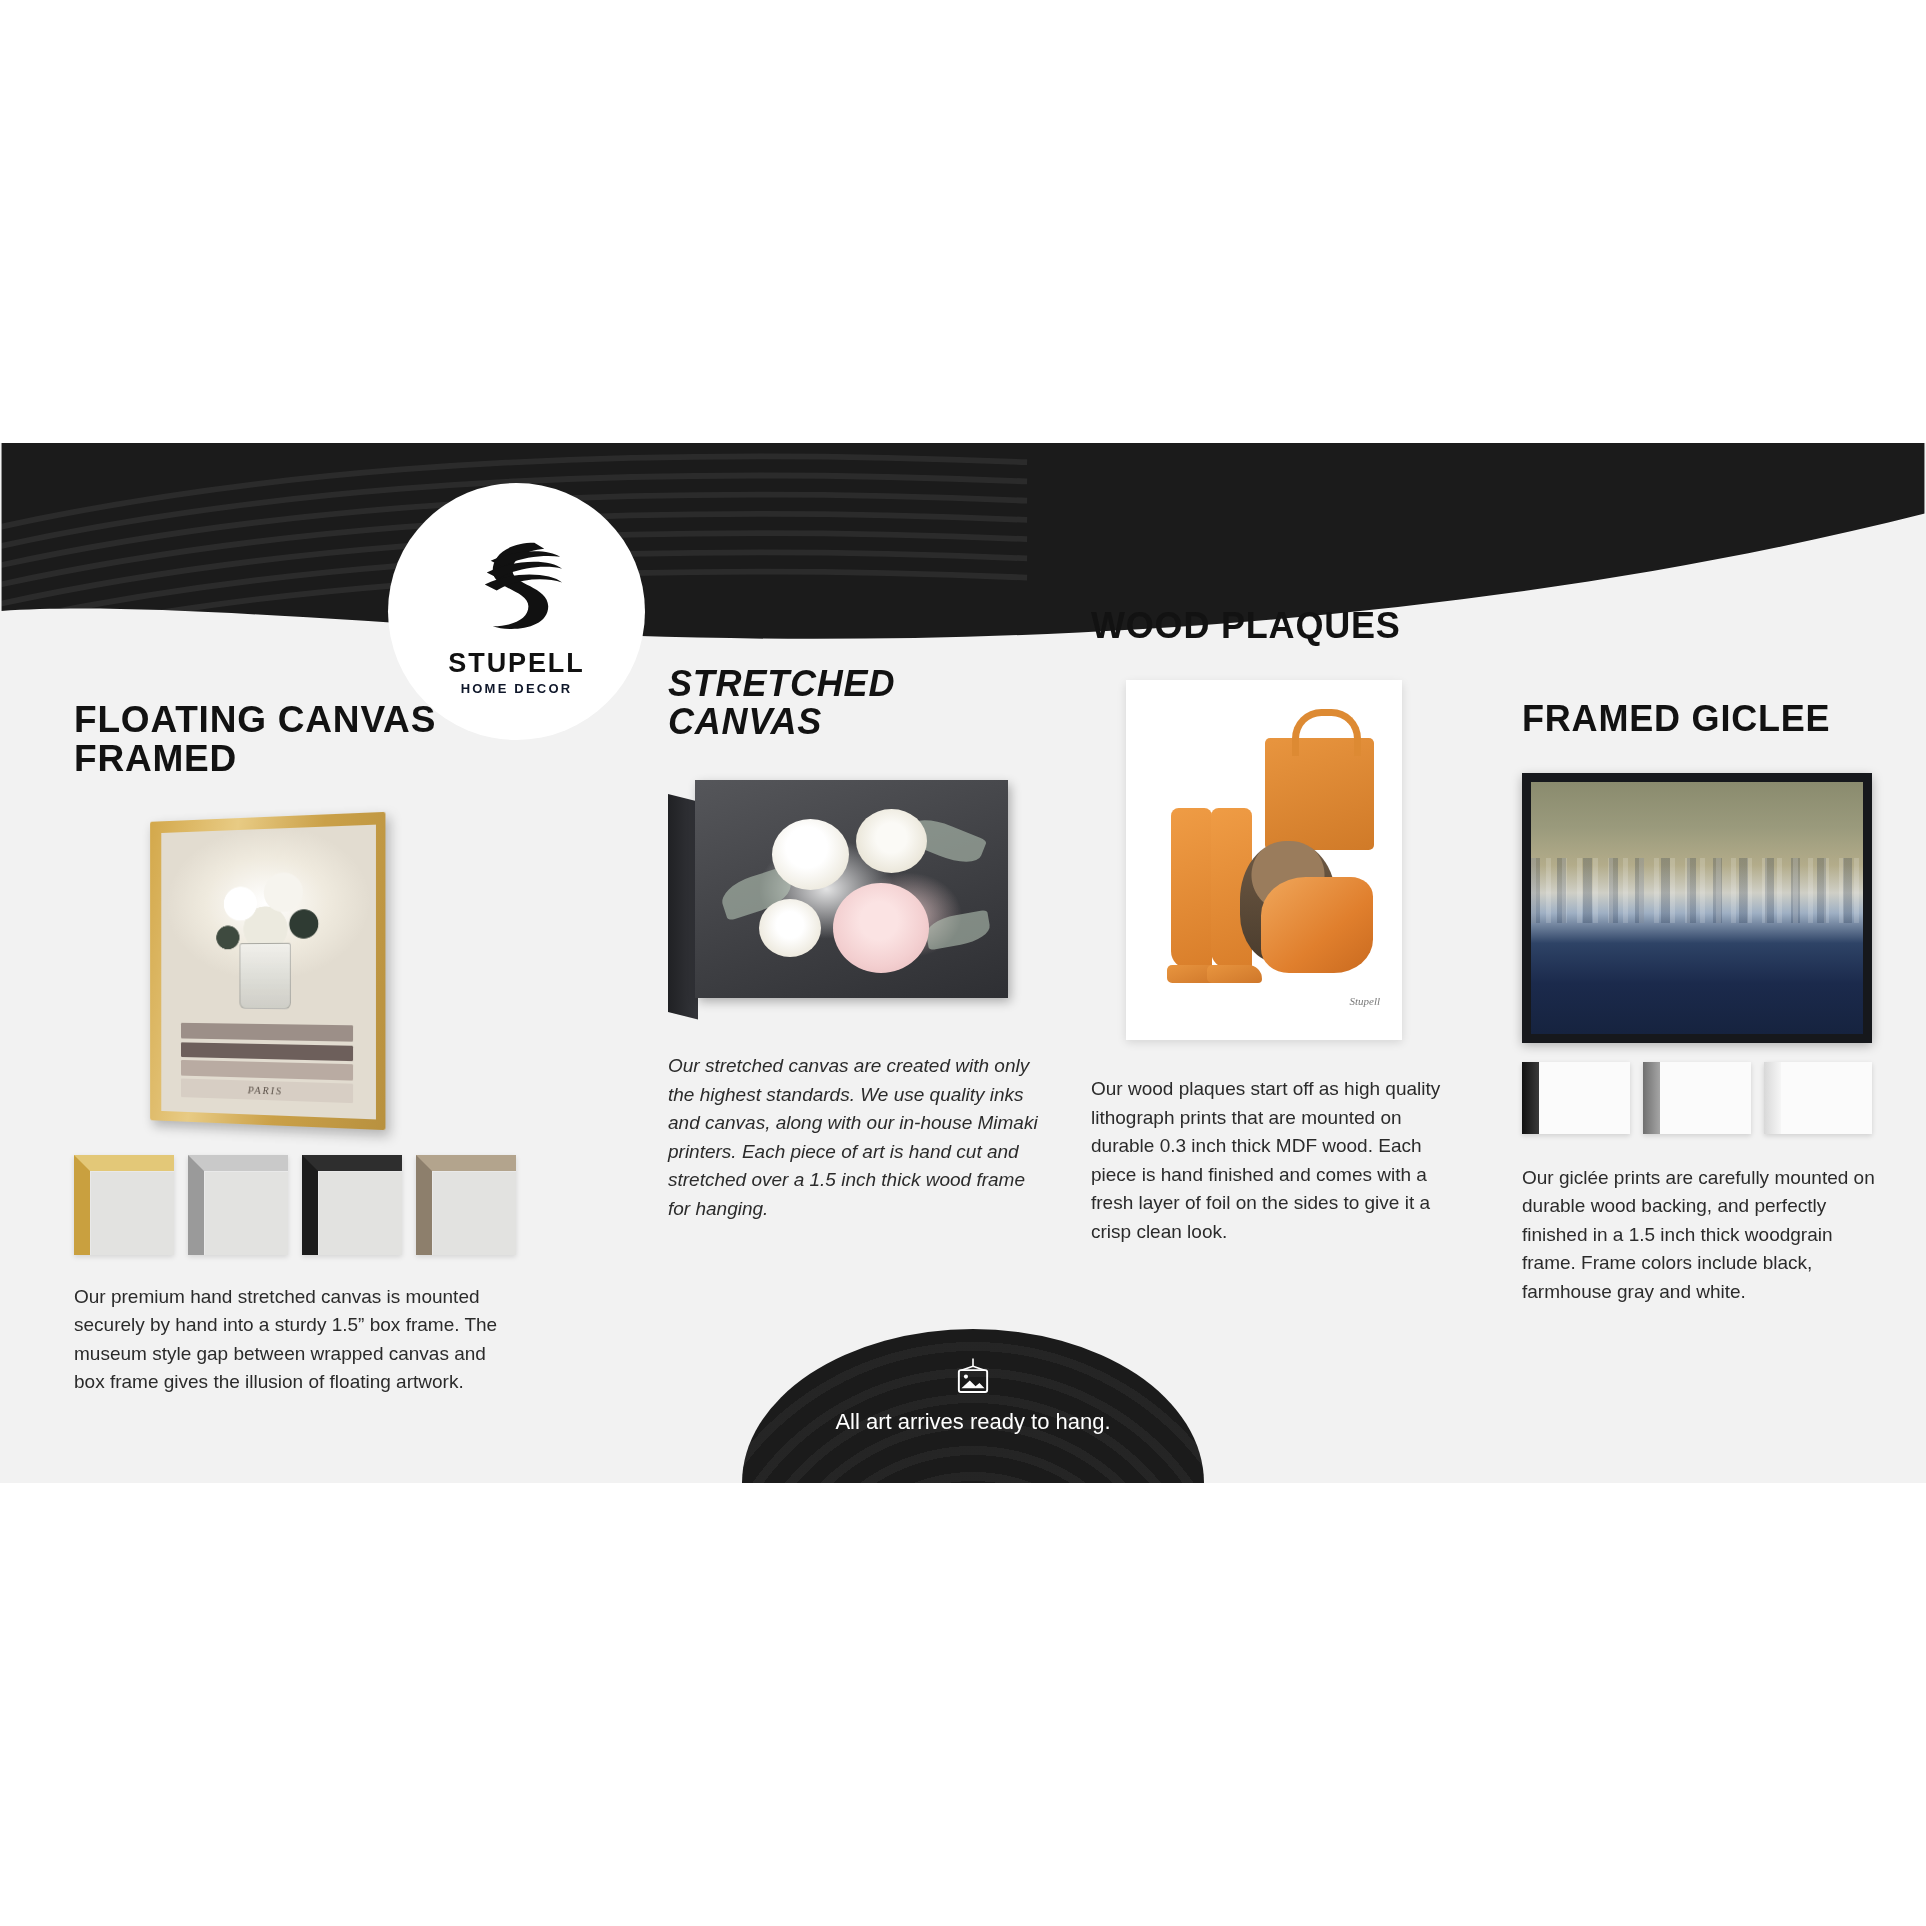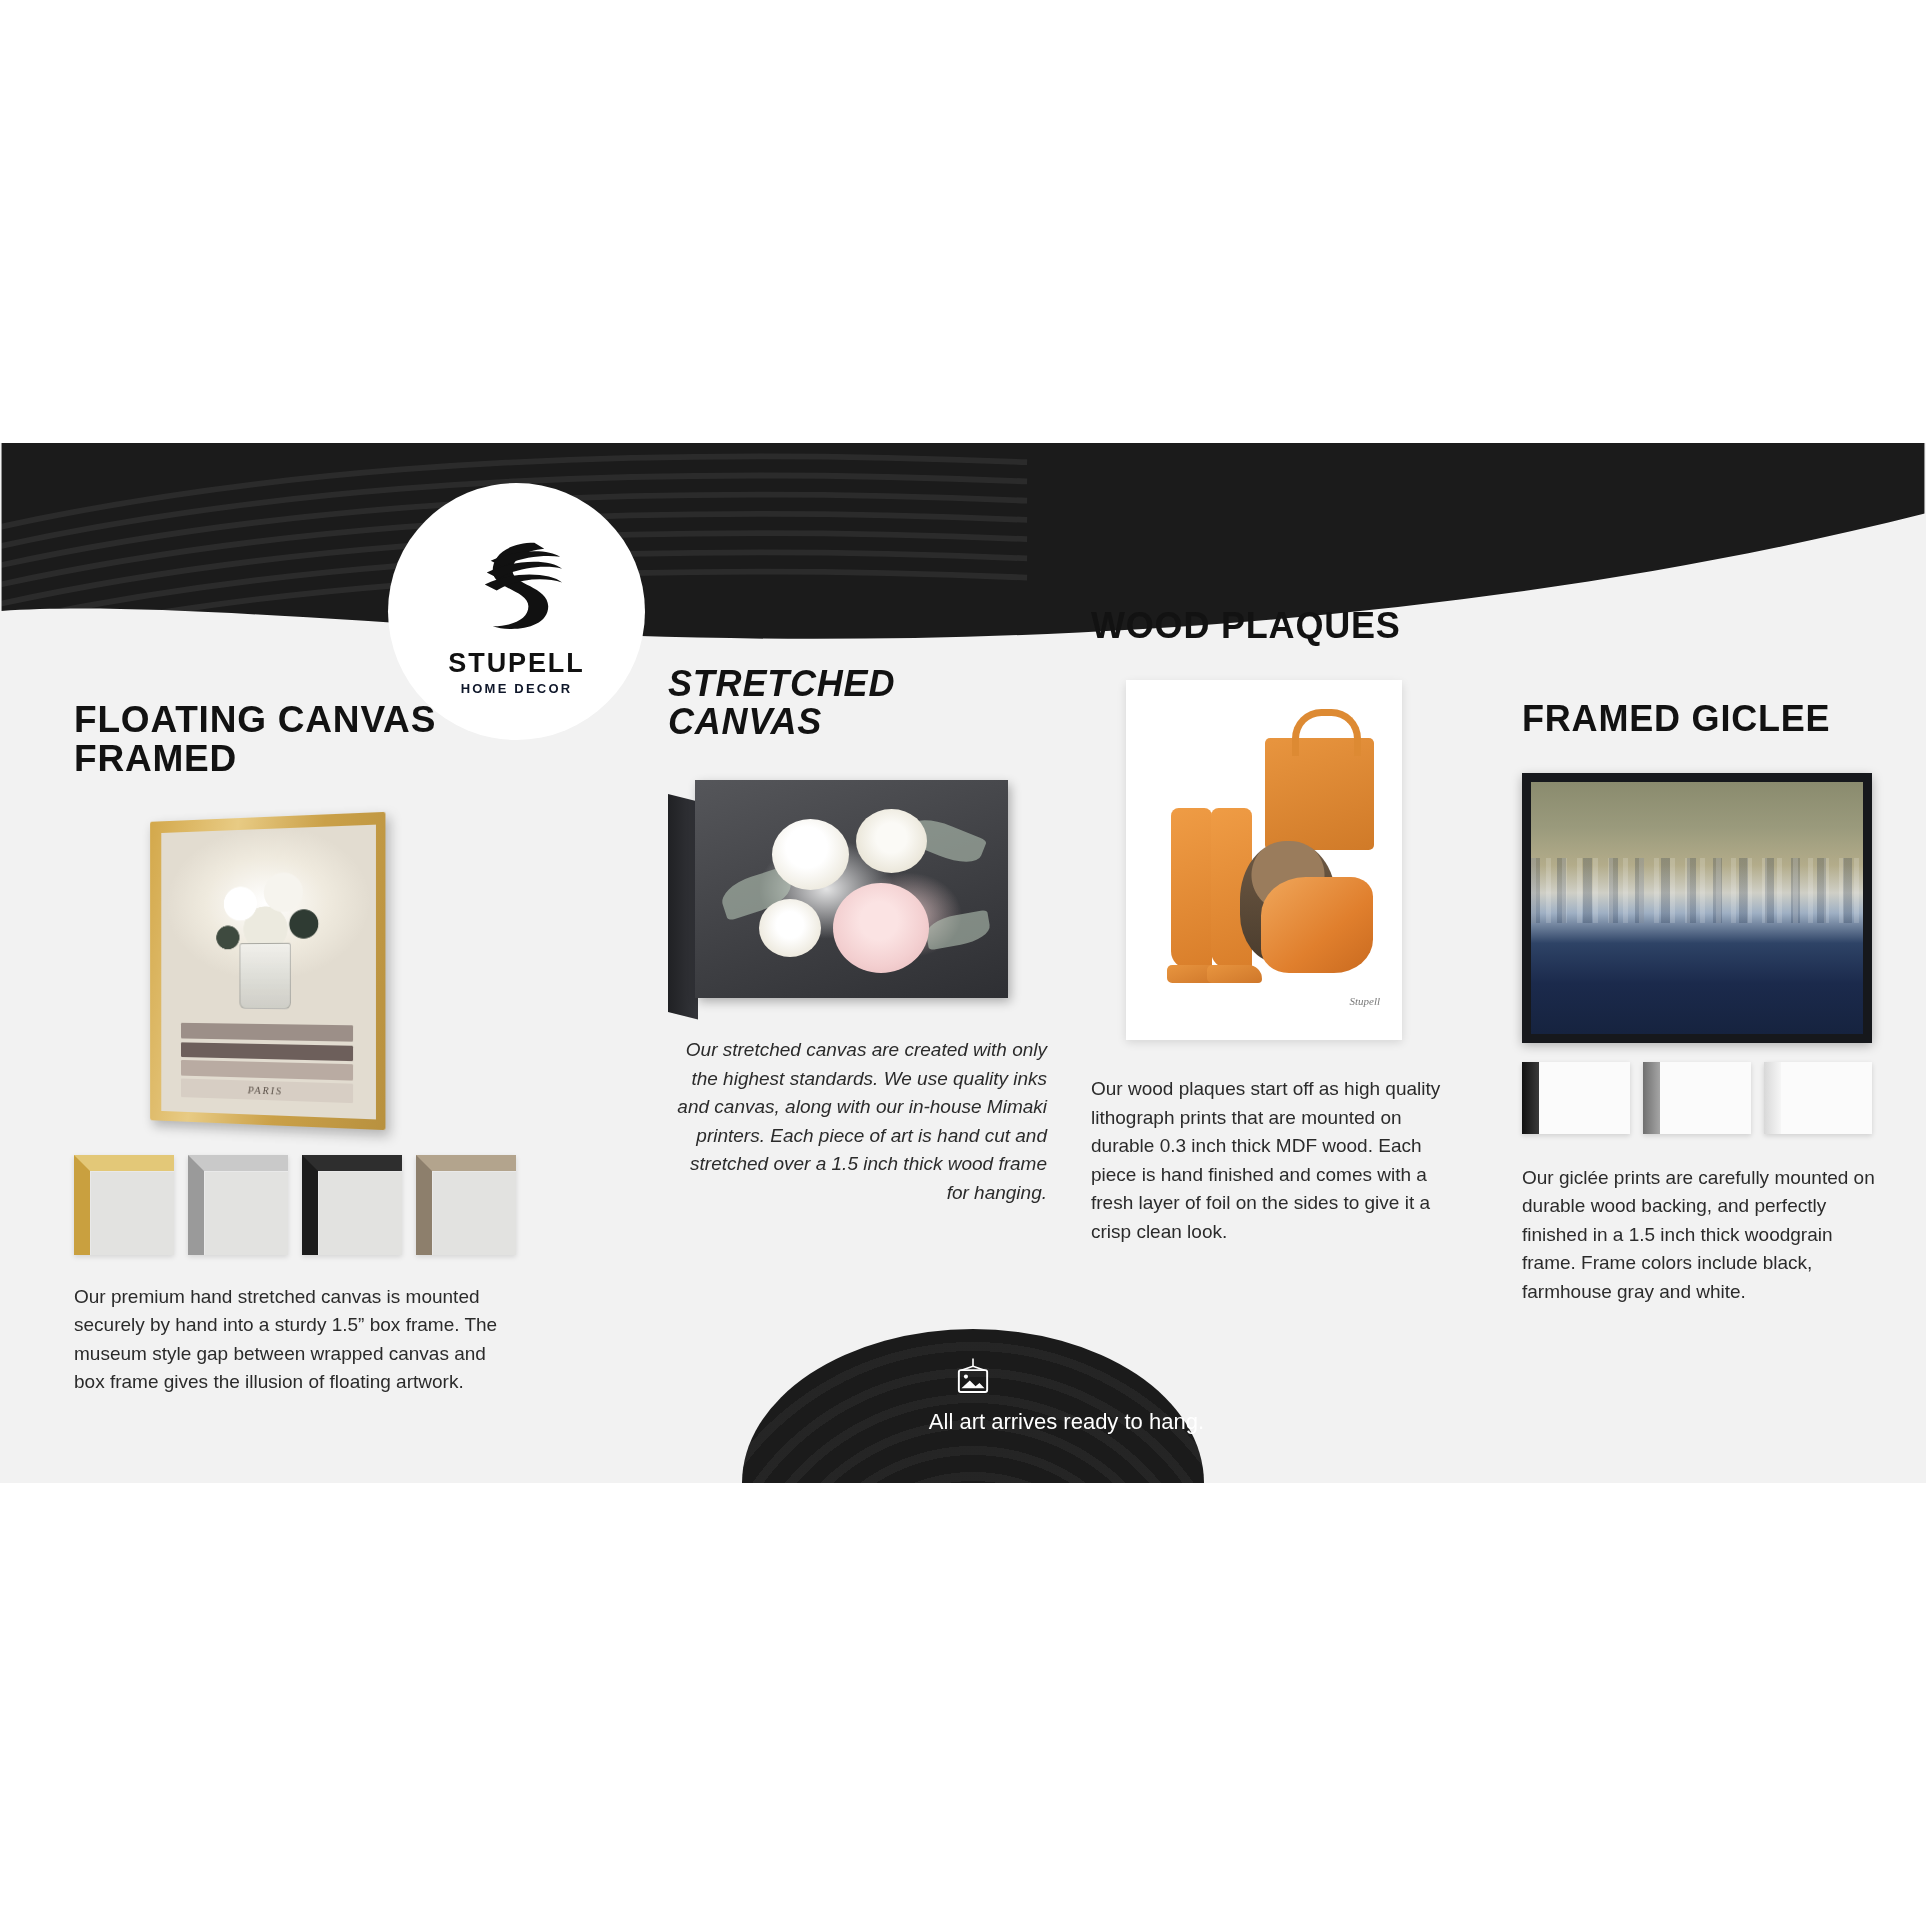--- a/index.html
+++ b/index.html
@@ -336,21 +336,21 @@
     overflow: hidden;
   }
   .dome-stripes {
     position: absolute; inset: 0;
     background: repeating-radial-gradient(circle at 50% 100%,
       rgba(255,255,255,.045) 0 9px, rgba(255,255,255,0) 9px 26px);
   }
   .dome-content {
     position: absolute;
     left: 0; right: 0; top: 27px;
-    text-align: right;
+    text-align: center;
     color: #ffffff;
   }
   .dome-icon { width: 54px; height: 45px; margin: 0 auto 7.7px; display:block; }
   .dome-text {
     font-size: 22px;
     color: #ffffff;
     font-family: "Liberation Sans", sans-serif;
   }
 
 </style>
@@ -446,21 +446,21 @@
         <div class="sc-leaf" style="left:26px; top:96px; width:71px; height:35px; transform:rotate(-18deg);"></div>
         <div class="sc-leaf" style="left:212px; top:45px; width:77px; height:32px; transform:rotate(22deg);"></div>
         <div class="sc-leaf" style="left:231px; top:135px; width:64px; height:29.5px; transform:rotate(-10deg);"></div>
         <div style="position:absolute; left:77px; top:39px; width:77px; height:71px; border-radius:50%; background:radial-gradient(circle at 45% 40%, #ffffff 0 34%, #efece2 70%, #d9d4c6 100%);"></div>
         <div style="position:absolute; left:161px; top:29px; width:71px; height:64px; border-radius:50%; background:radial-gradient(circle at 50% 45%, #fbfaf6 0 30%, #eae6d9 72%, #cfcabb 100%);"></div>
         <div style="position:absolute; left:138px; top:103px; width:96px; height:90px; border-radius:50%; background:radial-gradient(circle at 48% 42%, #fbe3e3 0 26%, #f3cfd0 62%, #e3b6b8 100%);"></div>
         <div style="position:absolute; left:64px; top:119px; width:62px; height:58px; border-radius:50%; background:radial-gradient(circle at 50% 45%, #ffffff 0 30%, #ece8dc 75%, #d4cfc1 100%);"></div>
       </div>
     </div>
 
-    <div class="col-body" style="margin-top:18px; width:379px;text-align:right;">Our stretched canvas are created with only the highest standards. We use quality inks and canvas, along with our in-house Mimaki printers. Each piece of art is hand cut and stretched over a 1.5 inch thick wood frame for hanging.</div>
+    <div class="col-body" style="margin-top:34px; width:379px;">Our stretched canvas are created with only the highest standards. We use quality inks and canvas, along with our in-house Mimaki printers. Each piece of art is hand cut and stretched over a 1.5 inch thick wood frame for hanging.</div>
   </div>
 
   <div class="col" id="col3">
     <div class="col-title">
       <div>WOOD PLAQUES</div>
     </div>
 
     <div class="wp-art">
       <div class="wp-bag"></div>
       <div class="wp-boot1"></div>

